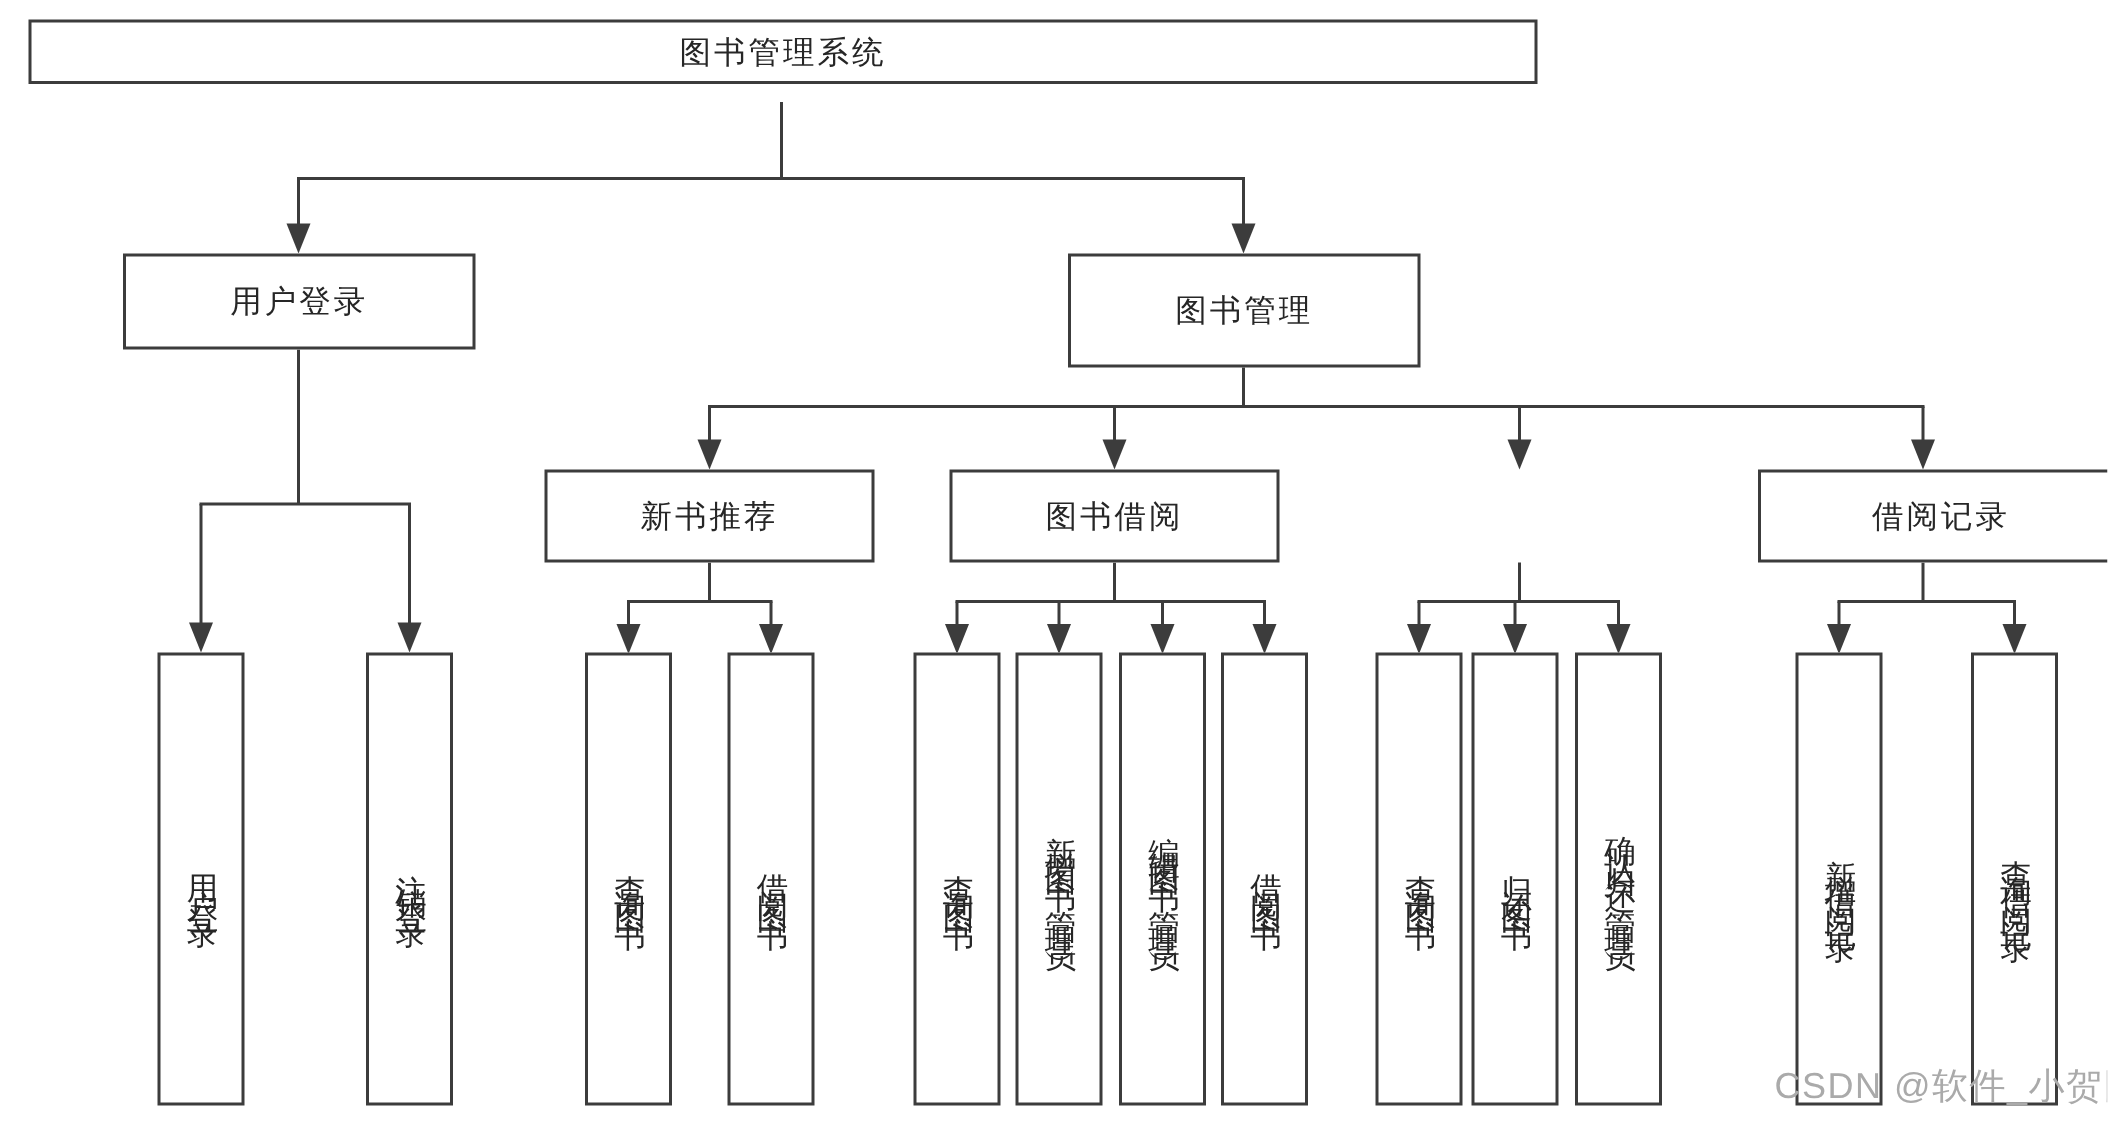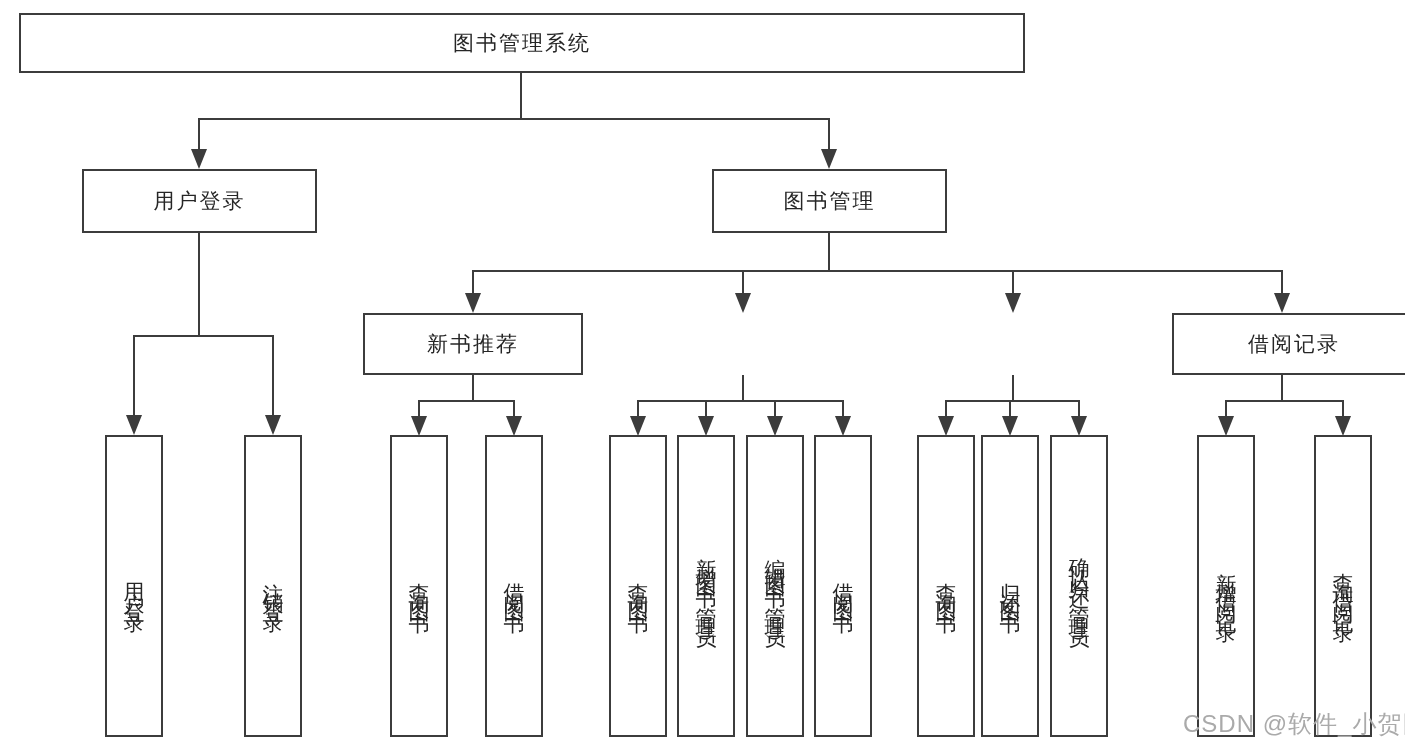--- a/index.html
+++ b/index.html
@@ -90,33 +90,36 @@
   <div class="vline" style="left:1078px;top:401px;height:16px;"></div>
   <div class="arrow" style="left:1071px;top:416px;"></div>
 
   <div class="vline" style="left:1281px;top:375px;height:26px;"></div>
   <div class="hline" style="left:1225px;top:400px;width:119px;"></div>
   <div class="vline" style="left:1225px;top:401px;height:16px;"></div>
   <div class="arrow" style="left:1218px;top:416px;"></div>
   <div class="vline" style="left:1342px;top:401px;height:16px;"></div>
   <div class="arrow" style="left:1335px;top:416px;"></div>
 
-  <div class="box" style="left:19px;top:13px;width:1006px;height:60px;">
+  <div class="box" style="left:19px;top:13px;width:1006px;height:43px;">
     <span class="hlabel">图书管理系统</span>
   </div>
 
   <div class="box" style="left:82px;top:169px;width:235px;height:64px;">
     <span class="hlabel">用户登录</span>
   </div>
-  <div class="box" style="left:712px;top:169px;width:235px;height:64px;">
+  <div class="box" style="left:712px;top:169px;width:235px;height:76px;">
     <span class="hlabel">图书管理</span>
   </div>
 
   <div class="box" style="left:363px;top:313px;width:220px;height:62px;font-family:Liberation Mono, monospace;">
     <span class="hlabel">新书推荐</span>
+  </div>
+  <div class="box" style="left:633px;top:313px;width:220px;height:62px;">
+    <span class="hlabel">图书借阅</span>
   </div>
   <div class="box" style="left:1172px;top:313px;width:244px;height:62px;">
     <span class="hlabel">借阅记录</span>
   </div>
 
   <div class="box" style="left:105px;top:435px;width:58px;height:302px;">
     <span class="vlabel">用户登录</span>
   </div>
   <div class="box" style="left:244px;top:435px;width:58px;height:302px;">
     <span class="vlabel">注销登录</span>

